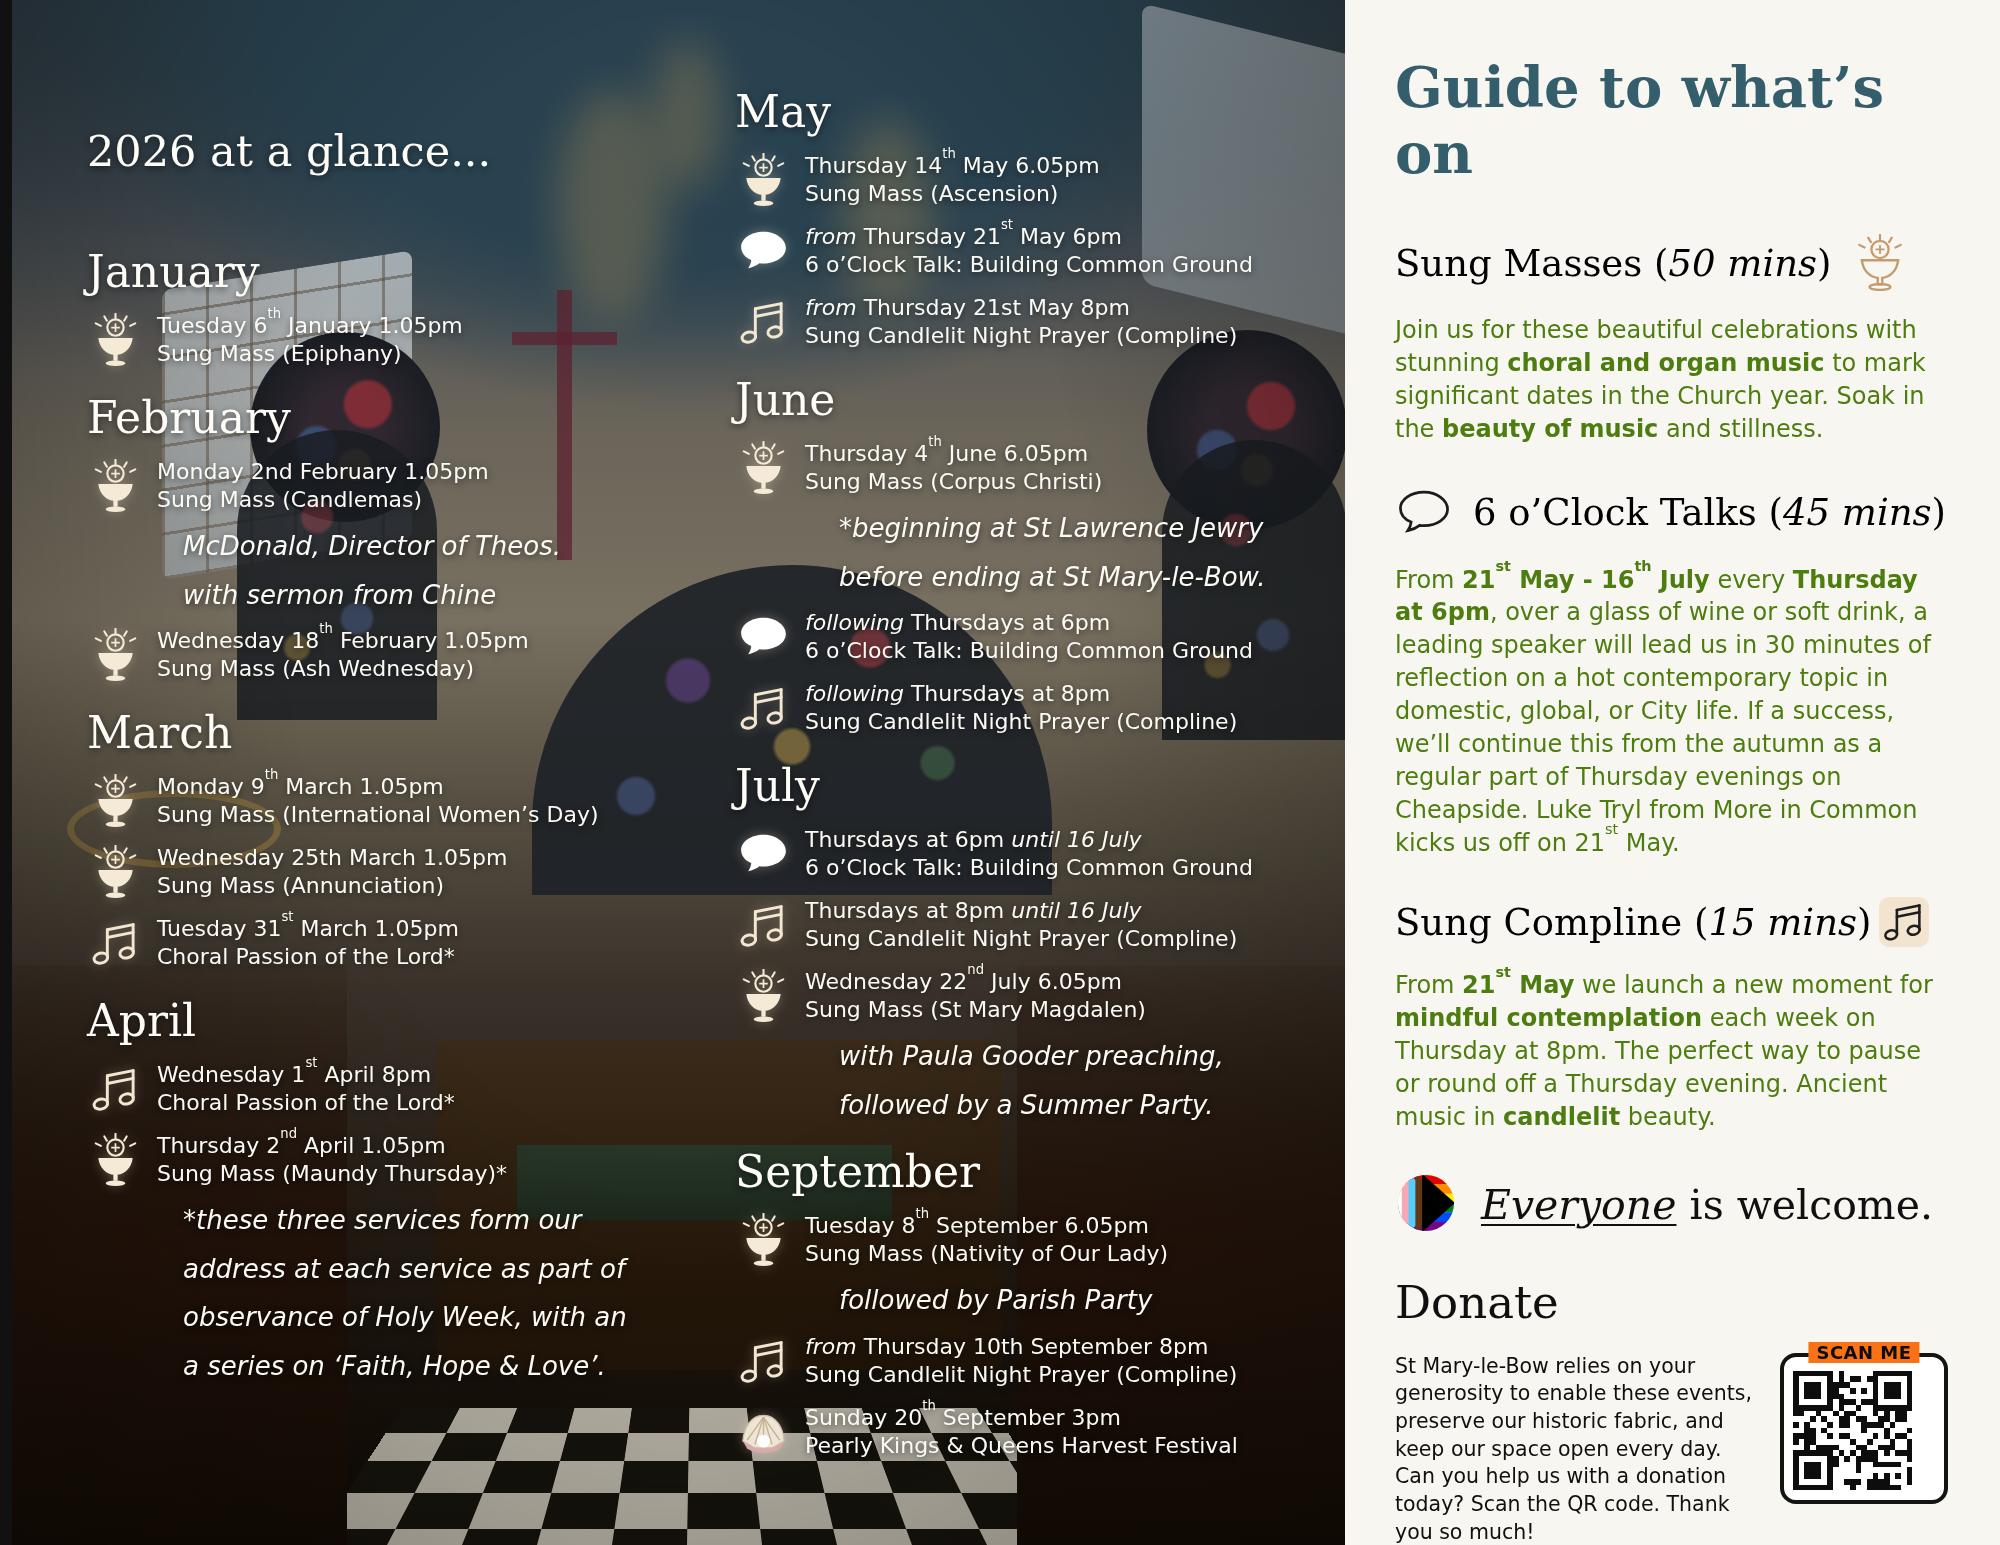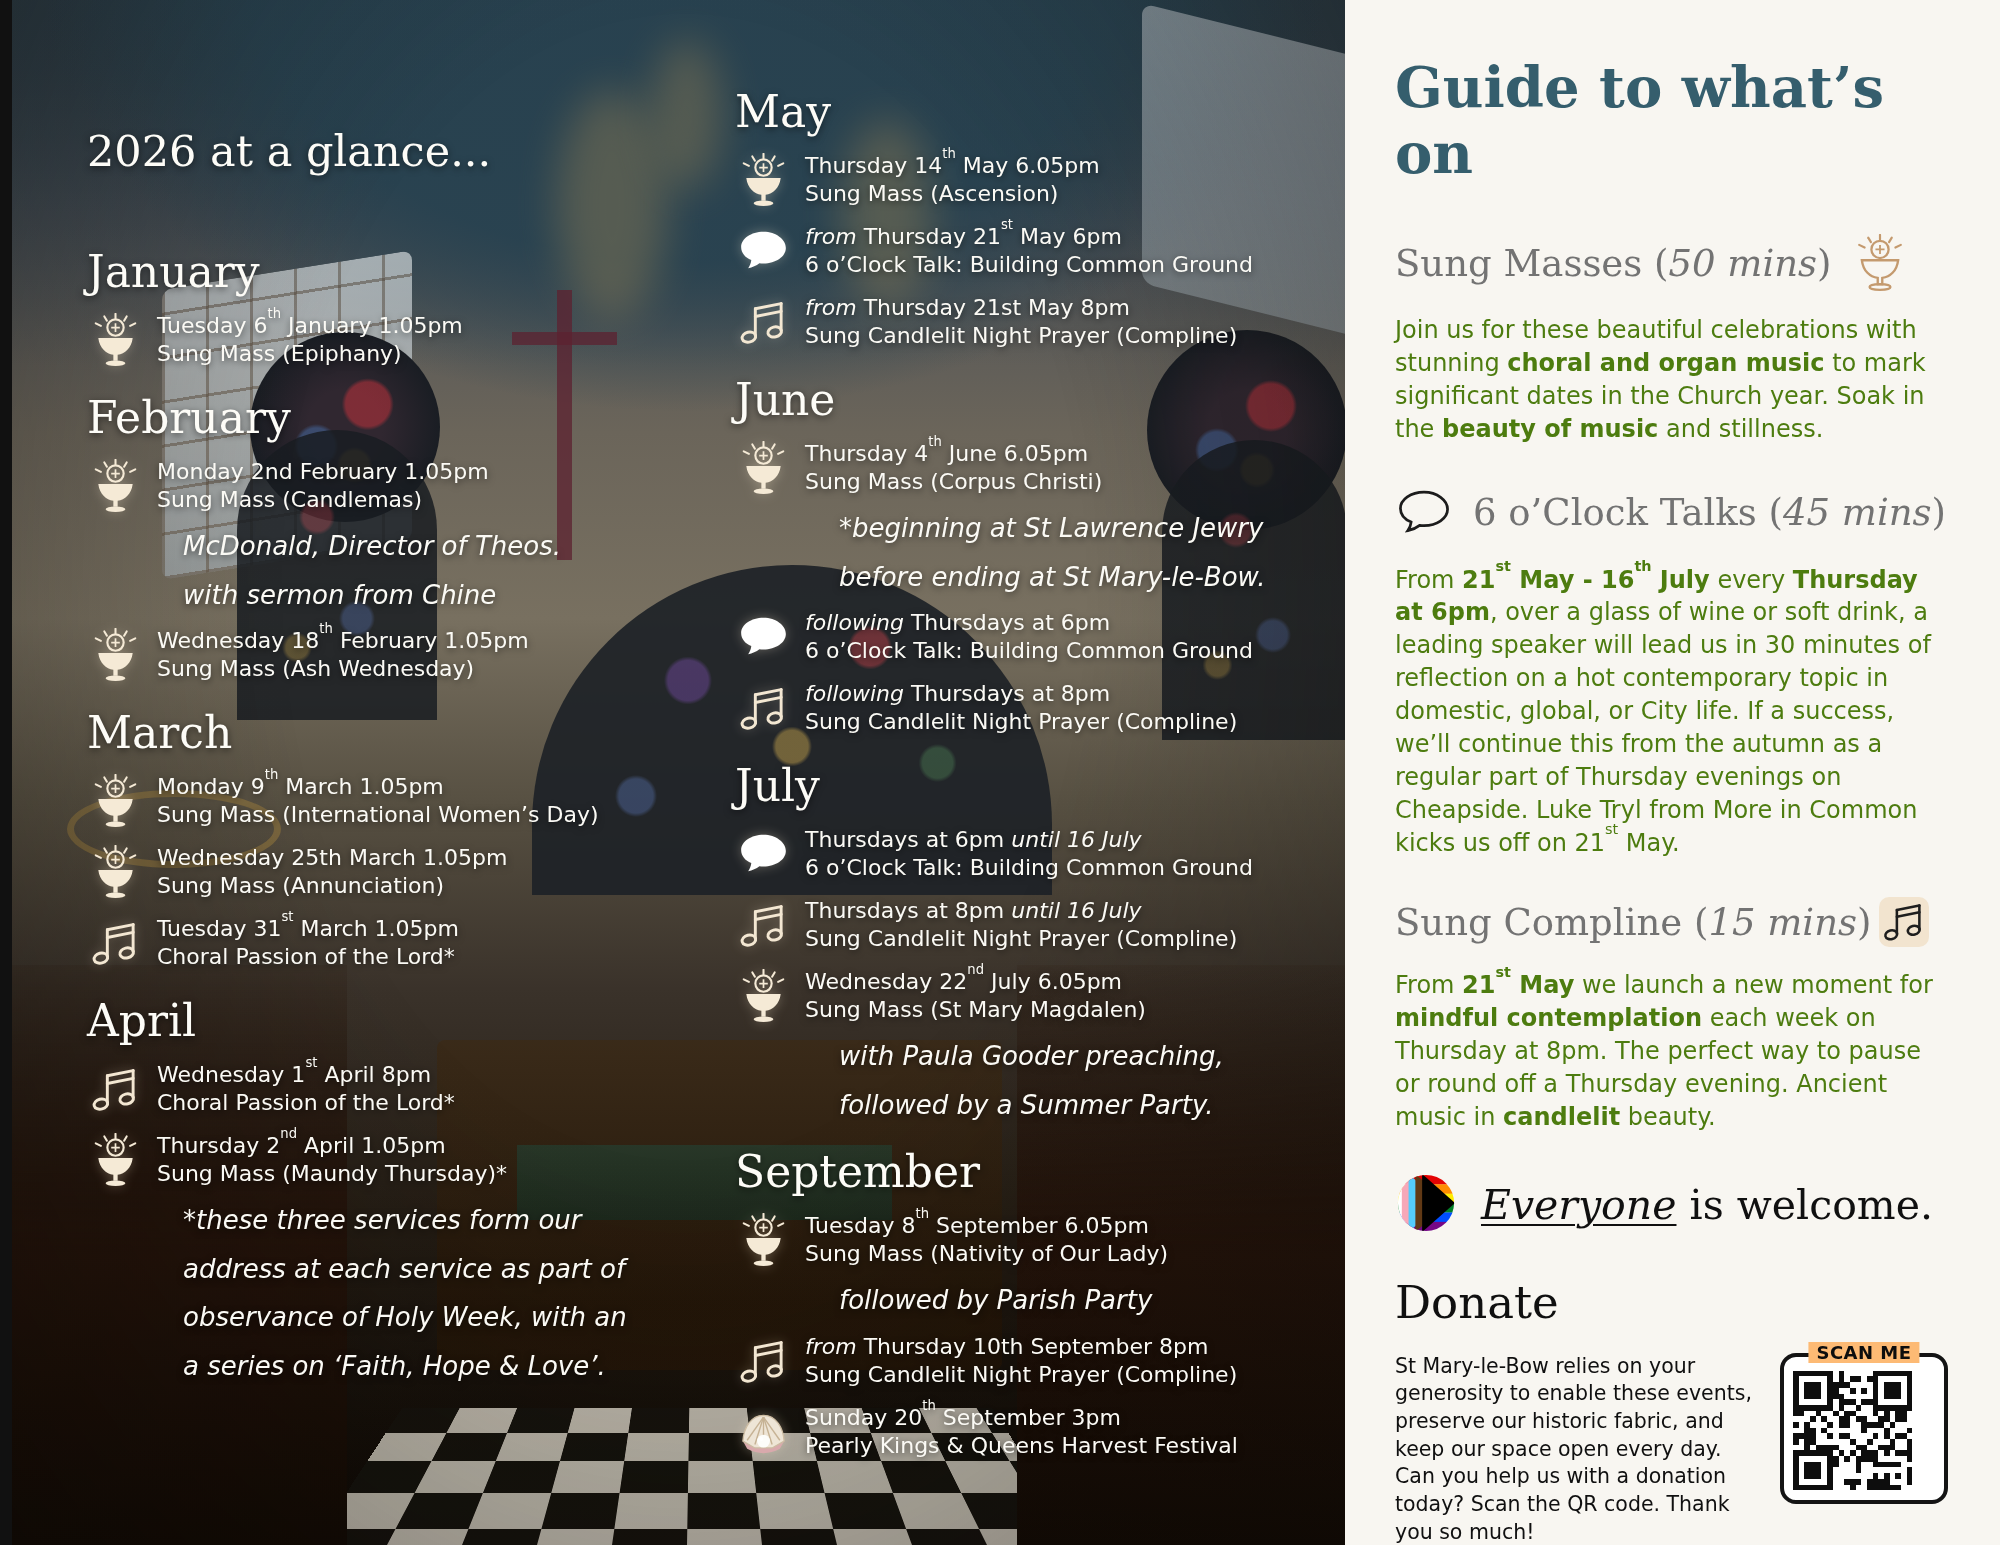--- a/index.html
+++ b/index.html
@@ -77,36 +77,36 @@
   sup{font-size:60%;line-height:0;position:relative;top:-0.5em;}
   .event-note{font-size:26px;font-style:italic;line-height:1.33;margin:0 0 14px 96px;white-space:nowrap;}
   .col-mid .event-note{margin-left:104px;}
 
   
   .panel{position:absolute;left:1345px;top:0;width:655px;height:1545px;background:#f8f6f1;
      box-sizing:border-box;padding:54px 52px 0 50px;z-index:6;}
   .panel-title{font-size:56px;color:#355e6d;margin:0 0 48px;font-weight:bold;}
   .sec{margin-bottom:38px;}
   .sec-head{display:flex;align-items:center;gap:20px;margin-bottom:22px;}
-  .sec-head-text{font-size:37px;color:#737373;}
+  .sec-head-text{font-size:37px;color:#000000;}
   .sec-icon svg{width:58px;height:58px;display:block;}
   .chip{background:#f2e4cf;border-radius:10px;padding:1px;display:inline-flex;}
   .chip svg{width:48px;height:48px;}
   .body{font-size:24px;line-height:1.37;color:#4d7c0f;margin:0;max-width:578px;}
   .welcome-row{display:flex;align-items:center;gap:24px;margin:4px 0 38px;}
   .welcome-row svg{width:62px;height:62px;}
   .welcome-text{font-size:41px;color:#101010;}
   .welcome-text u{text-decoration-thickness:2px;text-underline-offset:5px;}
   .donate-title{font-size:45px;color:#101010;margin:0 0 24px;font-weight:normal;}
   .donate-row{display:flex;gap:24px;align-items:flex-start;}
   .donate-body{flex:1;font-size:20.5px;line-height:1.35;color:#101010;margin:0;}
   .qr-frame{flex:0 0 142px;position:relative;border:4px solid #141414;border-radius:16px;
      padding:14px 9px 10px;background:#fff;}
   .scan-me{position:absolute;top:-15px;left:50%;transform:translateX(-50%);
-     background:#fdba74;padding:0 8px;font-weight:bold;font-size:18px;color:#0d0d0d;
+     background:#f97316;padding:0 8px;font-weight:bold;font-size:18px;color:#0d0d0d;
      letter-spacing:.5px;white-space:nowrap;}
   .qr-grid{display:grid;grid-template-columns:repeat(21,5.7px);grid-auto-rows:5.7px;}
   .qr-grid b{background:#0d0d0d;display:block;}
 </style>
 </head>
 <body>
 
 <div class="page">
 
   <div class="photo">

